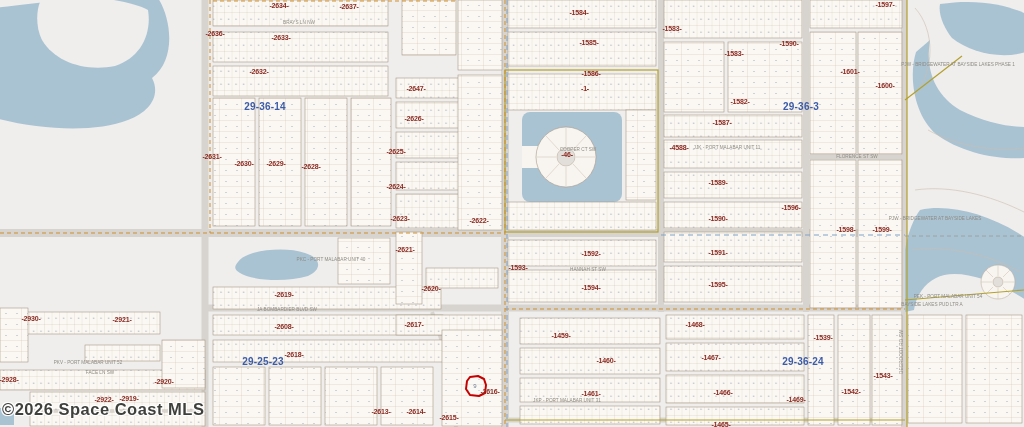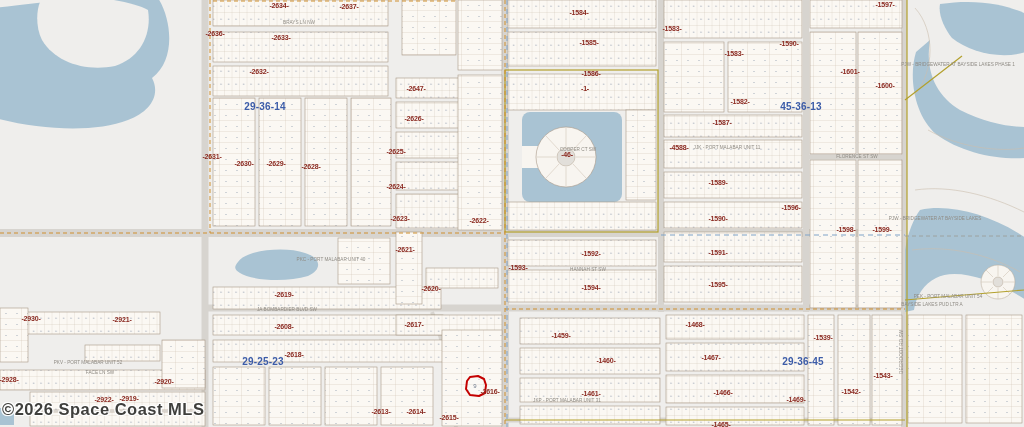--- a/index.html
+++ b/index.html
@@ -265,23 +265,23 @@
       <span class="lbl label-plat" style="left: 591px; top: 393px;">-1461-</span>
       <span class="lbl label-plat" style="left: 695px; top: 324px;">-1468-</span>
       <span class="lbl label-plat" style="left: 711px; top: 357px;">-1467-</span>
       <span class="lbl label-plat" style="left: 723px; top: 392px;">-1466-</span>
       <span class="lbl label-plat" style="left: 721px; top: 424px;">-1465-</span>
       <span class="lbl label-plat" style="left: 796px; top: 399px;">-1469-</span>
       <span class="lbl label-plat" style="left: 823px; top: 337px;">-1539-</span>
       <span class="lbl label-plat" style="left: 851px; top: 391px;">-1542-</span>
       <span class="lbl label-plat" style="left: 883px; top: 375px;">-1543-</span>
       <span class="lbl label-section" style="left: 233px; top: 107px;">29-36-14</span>
-      <span class="lbl label-section" style="left: 769px; top: 107px;">45-36-13</span>
+      <span class="lbl label-section" style="left: 769px; top: 107px;">29-36-3</span>
       <span class="lbl label-section" style="left: 231px; top: 362px;">29-25-23</span>
-      <span class="lbl label-section" style="left: 771px; top: 362px;">29-36-45</span>
+      <span class="lbl label-section" style="left: 771px; top: 362px;">29-36-24</span>
       <span class="lbl label-street" style="left: 299px; top: 22px;">BRAYS LN NW</span>
       <span class="lbl label-street" style="left: 857px; top: 156px;">FLORENCE ST SW</span>
       <span class="lbl label-street" style="left: 578px; top: 149px;">COOPER CT SW</span>
       <span class="lbl label-street" style="left: 727px; top: 147px;">JJK - PORT MALABAR UNIT 11</span>
       <span class="lbl label-street" style="left: 958px; top: 64px;">PJW - BRIDGEWATER AT BAYSIDE LAKES PHASE 1</span>
       <span class="lbl label-street" style="left: 935px; top: 218px;">PJW - BRIDGEWATER AT BAYSIDE LAKES</span>
       <span class="lbl label-street" style="left: 948px; top: 296px;">PEK - PORT MALABAR UNIT 54</span>
       <span class="lbl label-street" style="left: 932px; top: 304px;">BAYSIDE LAKES PUD LTR A</span>
       <span class="lbl label-street" style="left: 331px; top: 259px;">PKC - PORT MALABAR UNIT 40</span>
       <span class="lbl label-street" style="left: 88px; top: 362px;">PKV - PORT MALABAR UNIT 52</span>

